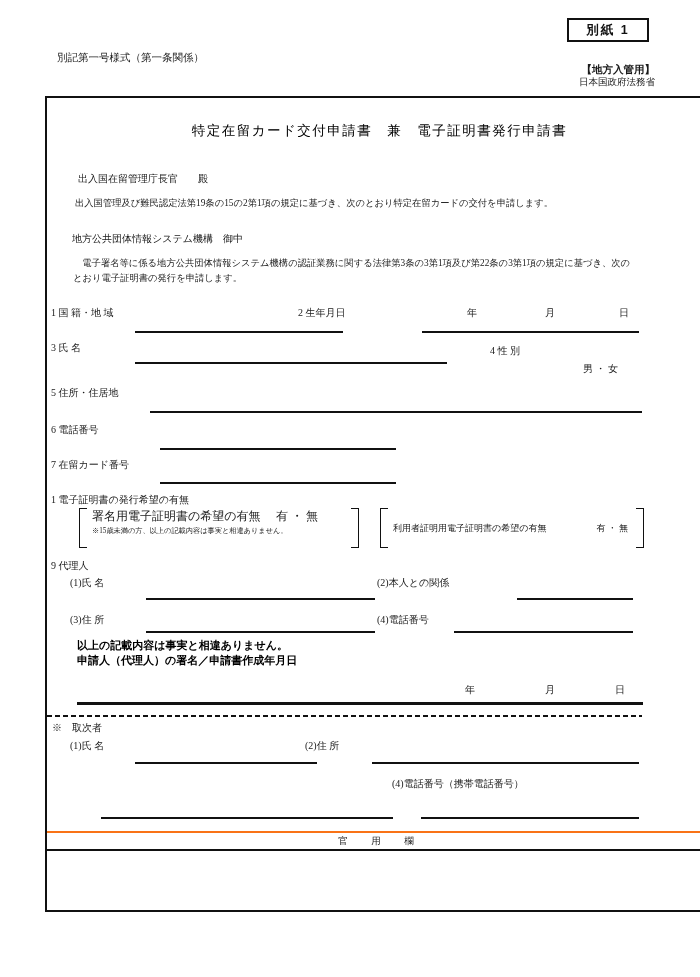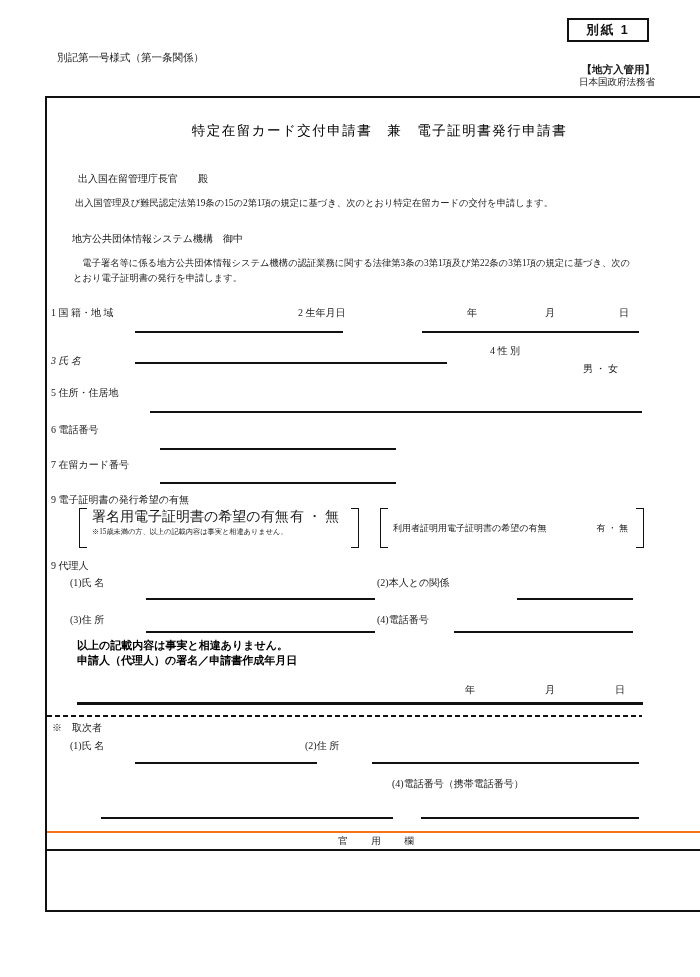--- a/index.html
+++ b/index.html
@@ -41,21 +41,21 @@
   .bracket::before{
     content:"";position:absolute;left:0;top:0;bottom:0;width:7px;
     border:1.6px solid #111;border-right:none;
   }
   .bracket::after{
     content:"";position:absolute;right:0;top:0;bottom:0;width:7px;
     border:1.6px solid #111;border-left:none;
   }
   .cert-row{
     display:flex;justify-content:space-between;
-    font-size:14px;padding:0 20px 0 13px;
+    font-size:12px;padding:0 41px 0 13px;
   }
   .cert-note{font-size:7.2px;padding:1px 0 0 13px;color:#222;white-space:nowrap;}
   .cert-single{
     height:100%;display:flex;align-items:center;justify-content:space-between;
     font-size:9px;padding:0 16px 0 13px;box-sizing:border-box;
   }
   .decl{
     font-family:"Liberation Sans","DejaVu Sans",sans-serif;
     font-weight:bold;font-size:11px;line-height:15px;color:#000;
   }
@@ -87,35 +87,35 @@
   <div class="abs t93" style="left:26px;top:158px;width:566px;">　電子署名等に係る地方公共団体情報システム機構の認証業務に関する法律第3条の3第1項及び第22条の3第1項の規定に基づき、次のとおり電子証明書の発行を申請します。</div>
 
   <div class="abs t10" style="left:4px;top:208px;">1 国 籍・地 域</div>
   <div class="abs t10" style="left:251px;top:208px;">2 生年月日</div>
   <div class="abs t10" style="left:420px;top:208px;">年</div>
   <div class="abs t10" style="left:498px;top:208px;">月</div>
   <div class="abs t10" style="left:572px;top:208px;">日</div>
   <div class="fline" style="left:88px;top:233px;width:208px;"></div>
   <div class="fline" style="left:375px;top:233px;width:217px;"></div>
 
-  <div class="abs t10" style="left:4px;top:256px;font-style:italic;">3 氏 名</div>
+  <div class="abs t10" style="left:4px;top:243px;">3 氏 名</div>
   <div class="abs t10" style="left:443px;top:246px;">4 性 別</div>
   <div class="abs t10" style="left:536px;top:264px;">男 ・ 女</div>
   <div class="fline" style="left:88px;top:264px;width:312px;"></div>
 
   <div class="abs t10" style="left:4px;top:288px;">5 住所・住居地</div>
   <div class="fline" style="left:103px;top:313px;width:492px;"></div>
 
   <div class="abs t10" style="left:4px;top:325px;">6 電話番号</div>
   <div class="fline" style="left:113px;top:350px;width:236px;"></div>
 
   <div class="abs t10" style="left:4px;top:360px;">7 在留カード番号</div>
   <div class="fline" style="left:113px;top:384px;width:236px;"></div>
 
-  <div class="abs t10" style="left:4px;top:395px;">9 電子証明書の発行希望の有無</div>
+  <div class="abs t10" style="left:4px;top:395px;">1 電子証明書の発行希望の有無</div>
 
   <div class="bracket" style="left:32px;top:410px;width:280px;height:40px;">
     <div class="cert-row">
       <span>署名用電子証明書の希望の有無</span>
       <span>有 ・ 無</span>
     </div>
     <div class="cert-note">※15歳未満の方、以上の記載内容は事実と相違ありません。</div>
   </div>
 
   <div class="bracket" style="left:333px;top:410px;width:264px;height:40px;">

